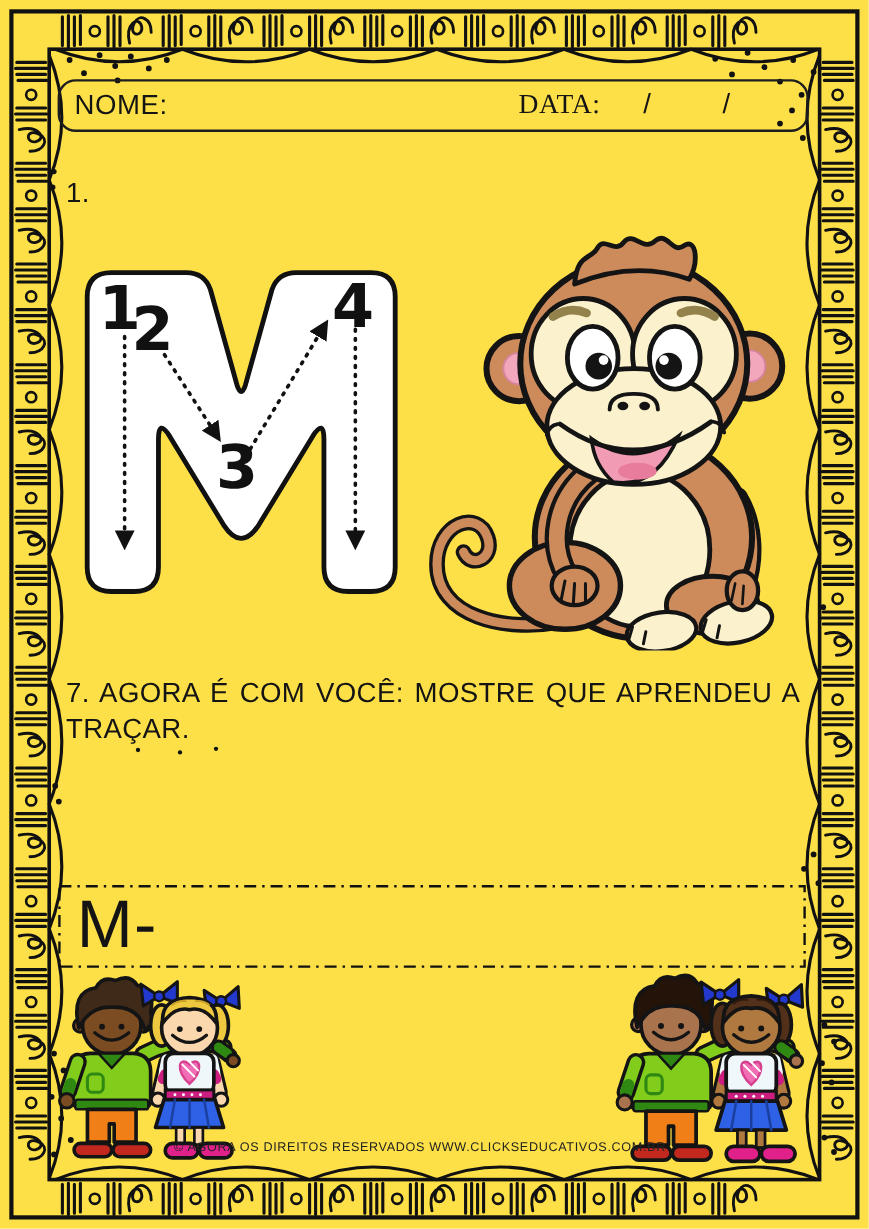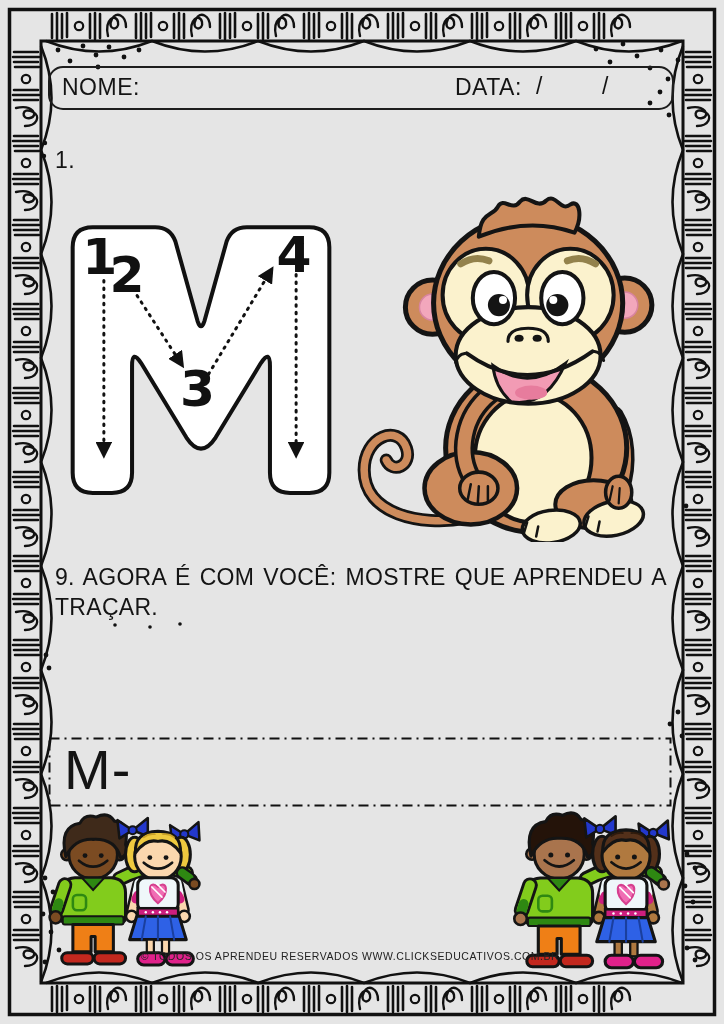--- a/index.html
+++ b/index.html
@@ -1,24 +1,24 @@
 <!DOCTYPE html>
 <html><head>
 <meta charset="utf-8">
 <style>
   html,body{margin:0;padding:0;background:#ffffff;}
-  .page{position:relative;width:724px;height:1024px;background:#e5e5e5;overflow:hidden;
+  .page{position:relative;width:724px;height:1024px;background:#fde047;overflow:hidden;
         font-family:"Liberation Sans",sans-serif;color:#141414;}
   .abs{position:absolute;}
   
   .header-box{position:absolute;left:48px;top:66px;width:622px;height:40px;
               border:2.5px solid #1d1d1d;border-radius:15px;}
   .header-box span{position:absolute;font-size:23px;letter-spacing:.5px;}
   .lbl-nome{left:12px;top:6px;}
-  .lbl-data{left:405px;top:6px;}
+  .lbl-data{left:382px;top:6px;font-family:Liberation Serif, serif;}
   .slash1{left:486px;top:5px;}
   .slash2{left:552px;top:5px;}
   
   .sec1{position:absolute;left:55px;top:147px;width:612px;display:flex;gap:26px;
         font-size:23px;letter-spacing:.4px;}
   .sec2{position:absolute;left:55px;top:562px;width:612px;margin:0;font-size:23px;
         letter-spacing:.3px;line-height:1.32;text-align:justify;}
   
   .practice{position:absolute;left:48px;top:737px;width:624px;height:70px;}
   .practice .box-border{position:absolute;left:0;top:0;}
@@ -245,21 +245,21 @@
 
       <g>
         <path d="M152,170 Q187,196 224,168 Q205,212 170,206 Q154,192 152,170 Z" fill="#F29BB4" stroke="#141414" stroke-width="3"></path>
         <ellipse cx="190" cy="197" rx="16" ry="7" fill="#E77C9D"></ellipse>
         <path d="M126,158 Q187,202 251,156" fill="none" stroke="#141414" stroke-width="4"></path>
         <path d="M124,158 q-7,1 -9,9 M253,156 q7,1 9,9" fill="none" stroke="#141414" stroke-width="3"></path>
       </g>
     </g>
   </svg>
 
-  <p class="sec2">9. AGORA É COM VOCÊ: MOSTRE QUE APRENDEU A TRAÇAR.</p>
+  <p class="sec2">7. AGORA É COM VOCÊ: MOSTRE QUE APRENDEU A TRAÇAR.</p>
 
   <div class="practice">
     <svg class="box-border" width="624" height="70" viewBox="0 0 624 70">
       <rect x="1.5" y="1.5" width="621" height="67" fill="none" stroke="#111" stroke-width="2" stroke-dasharray="10 5 2 5"></rect>
     </svg>
     <span class="prompt">M-</span>
   </div>
 
   <svg class="defs-holder" aria-hidden="true">
     <defs>
@@ -336,15 +336,15 @@
     </defs>
   </svg>
 
   <svg class="kids kids-left" width="178" height="160" viewBox="0 0 175 158">
       <use href="#kids-pair"></use>
     </svg>
   <svg class="kids kids-right" width="184" height="165" viewBox="0 0 175 158">
       <use href="#kids-pair"></use>
     </svg>
 
-  <div class="footer">© TODOS OS APRENDEU RESERVADOS WWW.CLICKSEDUCATIVOS.COM.BR</div>
+  <div class="footer">© AGORA OS DIREITOS RESERVADOS WWW.CLICKSEDUCATIVOS.COM.BR</div>
 
 </div>
 
 </body></html>

